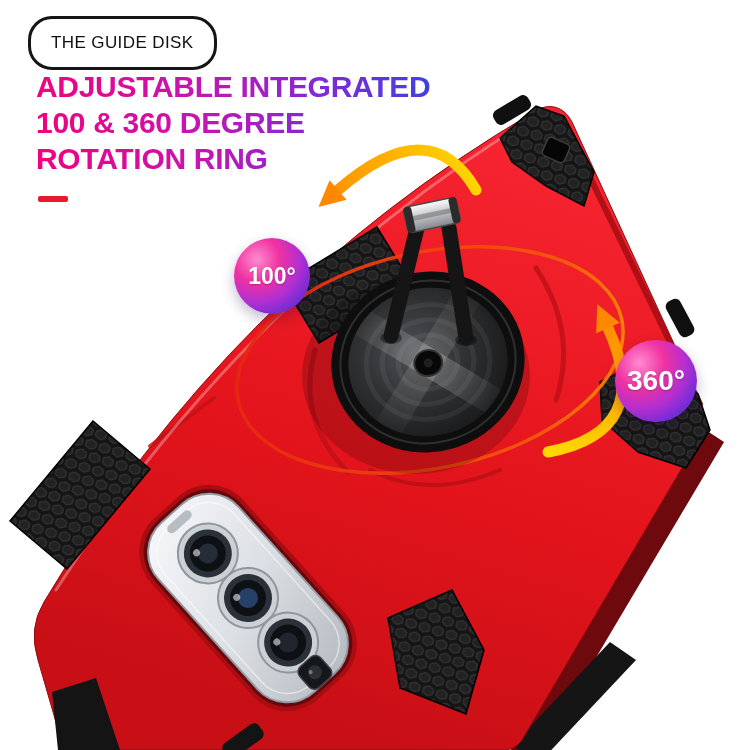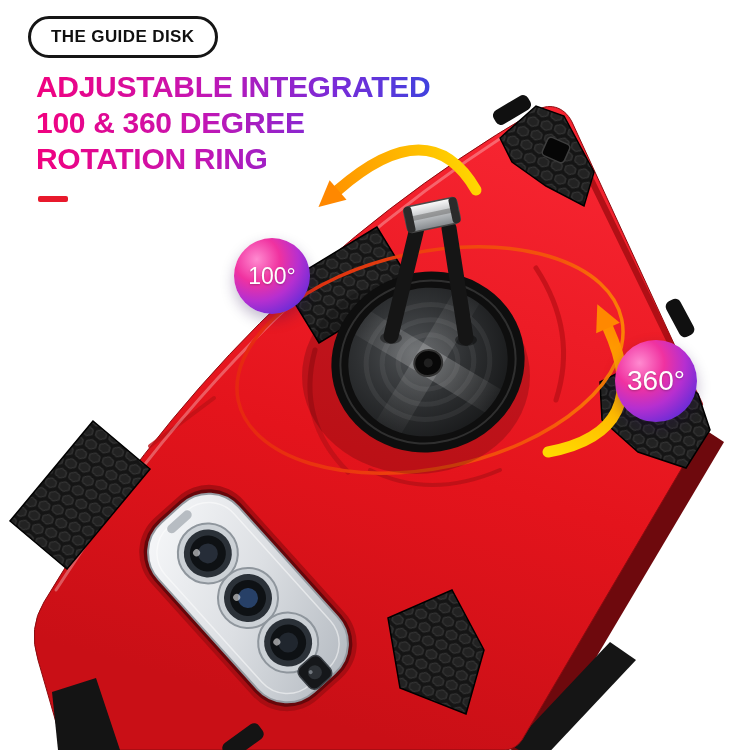--- a/index.html
+++ b/index.html
@@ -6,33 +6,33 @@
   .stage{
     position:relative;width:750px;height:750px;overflow:hidden;
     background:var(--background,#ffffff);
     font-family:"Liberation Sans",sans-serif;
   }
   .product{position:absolute;left:0;top:0;}
   .pill{
     position:absolute;left:28px;top:16px;
     border:3px solid var(--pill_border,#151515);
     border-radius:24px;background:#fff;
-    padding:8px 20px;font-size:17px;font-weight:bold;
+    padding:14px 20px;font-size:17px;font-weight:normal;
     letter-spacing:.4px;color:var(--pill_text,#101010);white-space:nowrap;
   }
   .heading-svg{position:absolute;left:34px;top:58px;}
   .h-line{font-family:"Liberation Sans",sans-serif;font-size:30px;font-weight:bold;letter-spacing:-0.3px;}
   .dash{
     position:absolute;left:38px;top:196px;width:30px;height:6px;
     background:var(--accent_dash,#e8192c);border-radius:2px;
   }
   .badge{
     position:absolute;border-radius:50%;
     display:flex;align-items:center;justify-content:center;
-    color:#fff;font-weight:normal;
+    color:#fff;font-weight:bold;
     background:radial-gradient(circle at 30% 28%,
       #ff8ad0 0%, var(--callout_pink,#f032a0) 30%,
       #b62fd0 55%, var(--callout_purple,#5b2bd8) 85%, #3f2ac8 100%);
     box-shadow:0 6px 14px rgba(40,10,80,.28);
     text-shadow:0 1px 2px rgba(0,0,0,.25);
     text-align:center;
   }
   .badge-100{left:234px;top:238px;width:76px;height:76px;font-size:23px;}
   .badge-360{left:615px;top:340px;width:82px;height:82px;font-size:28px;}
 </style>

